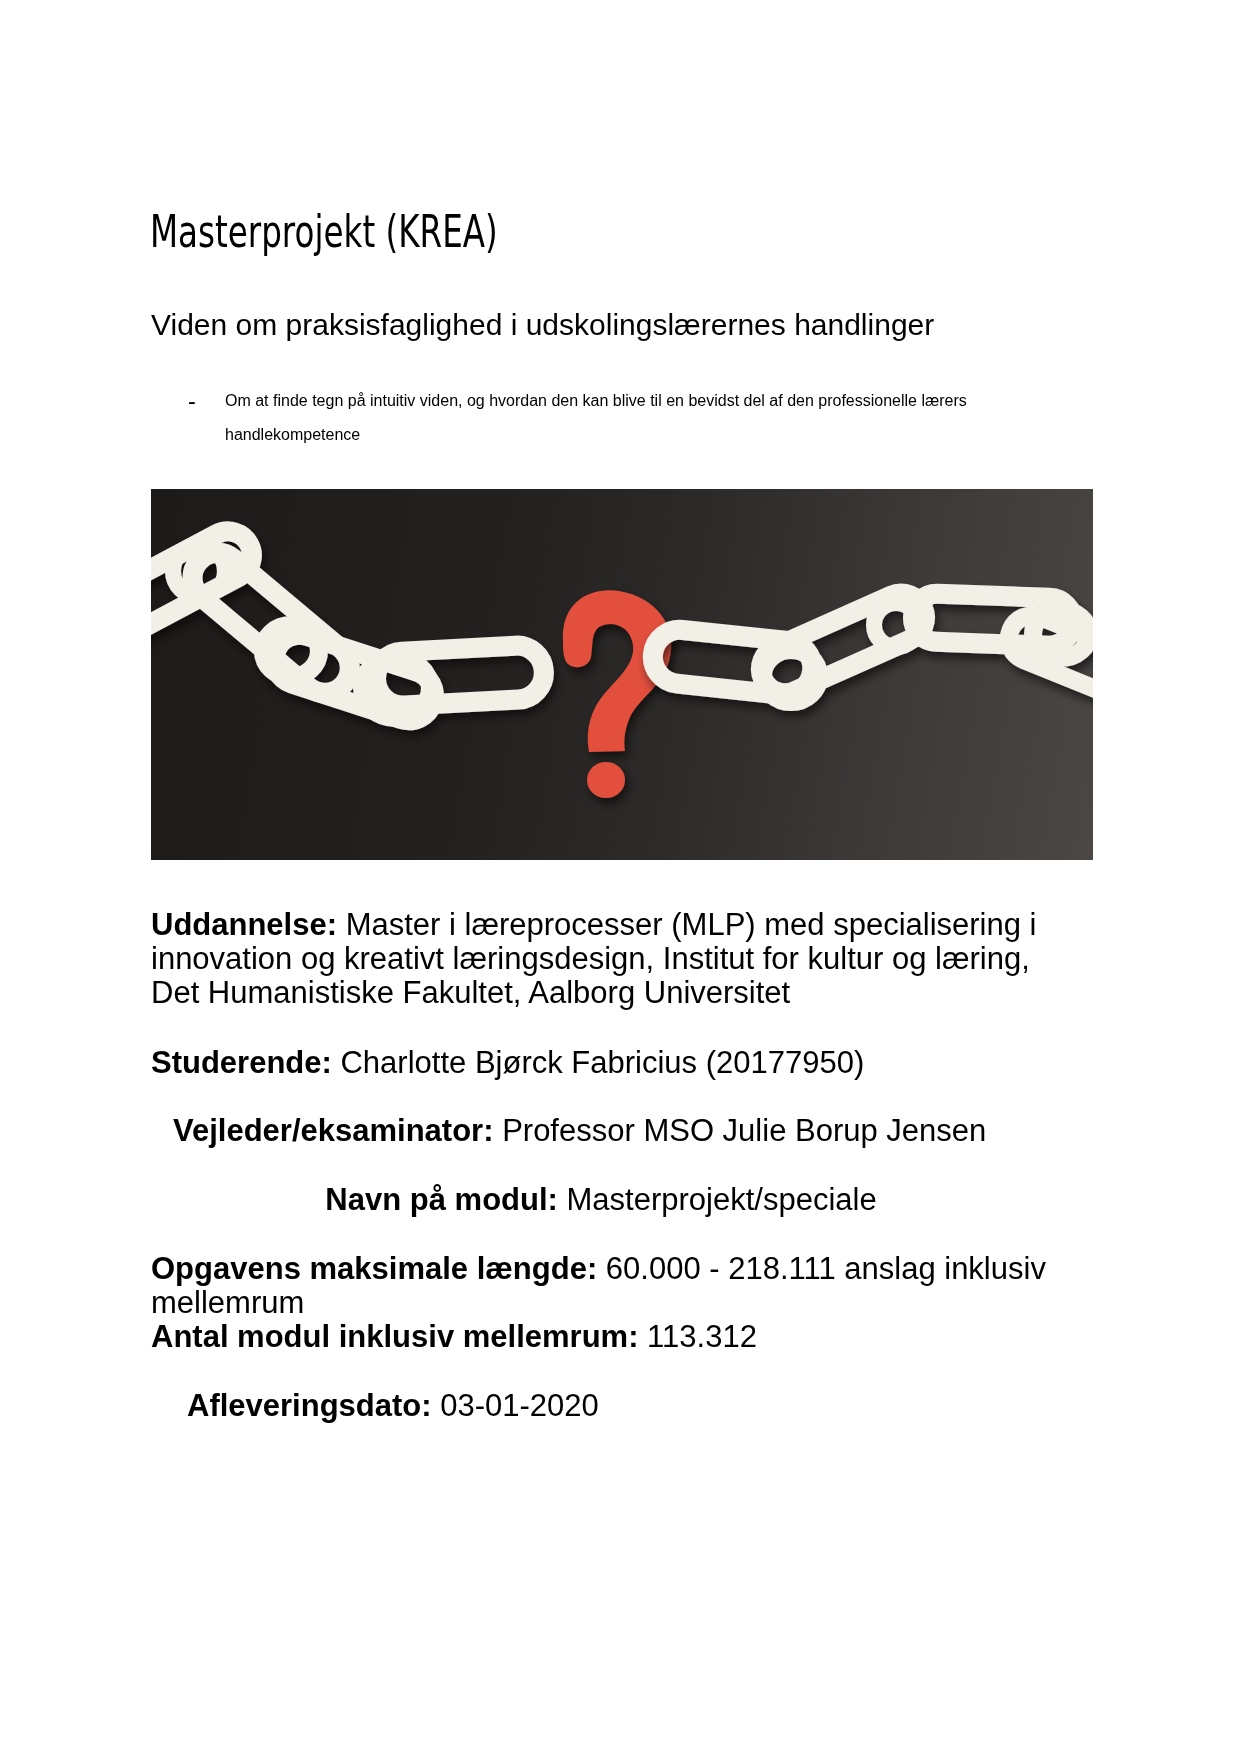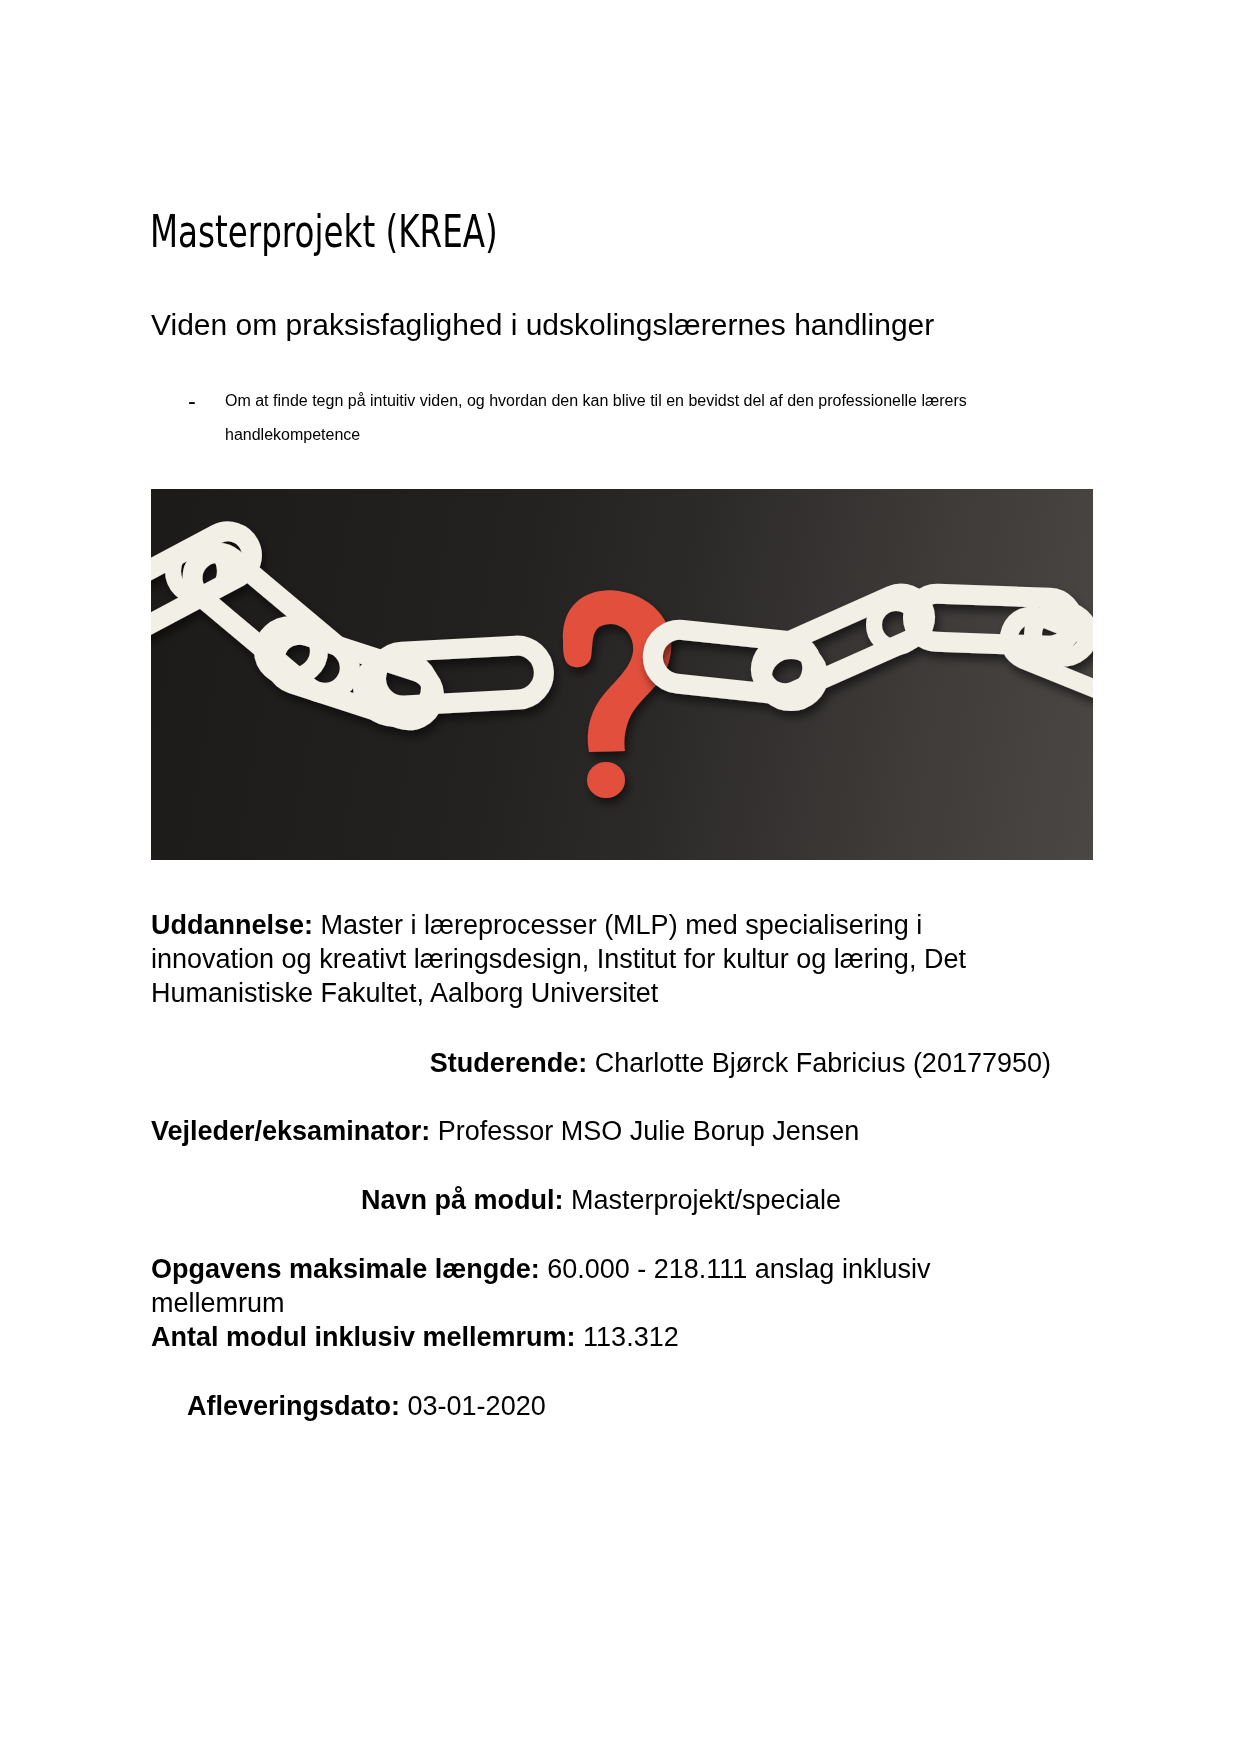--- a/index.html
+++ b/index.html
@@ -23,21 +23,21 @@
     .bullet-text {
       left: 225px; top: 384px; width: 880px;
       font-size: 16px; line-height: 34px;
     }
     .photo {
       left: 151px; top: 489px; width: 942px; height: 371px; overflow: hidden;
       background: linear-gradient(100deg, #1d1b19 0%, #232120 35%, #2c2a29 55%, #3e3b39 80%, #4a4745 100%);
     }
     .photo svg { display: block; }
     .meta {
-      left: 151px; width: 900px; font-size: 27px; line-height: 34px;
+      left: 151px; width: 900px; font-size: 31px; line-height: 34px;
     }
     .meta b { font-weight: bold; }
   </style>
 </head>
 <body>
 
 <div class="abs title">Masterprojekt (KREA)</div>
 
 <div class="abs subtitle">Viden om praksisfaglighed i udskolingslærernes handlinger</div>
 
@@ -87,26 +87,26 @@
       <ellipse cx="910" cy="145" rx="28" ry="24" stroke-width="18"></ellipse>
     </g>
   </svg>
 </div>
 
 <div class="abs meta" style="top: 908px;">
   <b>Uddannelse:</b>
   <span>Master i læreprocesser (MLP) med specialisering i innovation og kreativt læringsdesign, Institut for kultur og læring, Det Humanistiske Fakultet, Aalborg Universitet</span>
 </div>
 
-<div class="abs meta" style="top: 1046px; text-align: right;">
+<div class="abs meta" style="top: 1046px;">
   <b>Studerende:</b>
   <span>Charlotte Bjørck Fabricius (20177950)</span>
 </div>
 
-<div class="abs meta" style="top: 1114px;">
+<div class="abs meta" style="top: 1114px; margin-left: 22px;">
   <b>Vejleder/eksaminator:</b>
   <span>Professor MSO Julie Borup Jensen</span>
 </div>
 
 <div class="abs meta" style="top: 1183px; text-align: center;">
   <b>Navn på modul:</b>
   <span>Masterprojekt/speciale</span>
 </div>
 
 <div class="abs meta" style="top: 1252px;">

